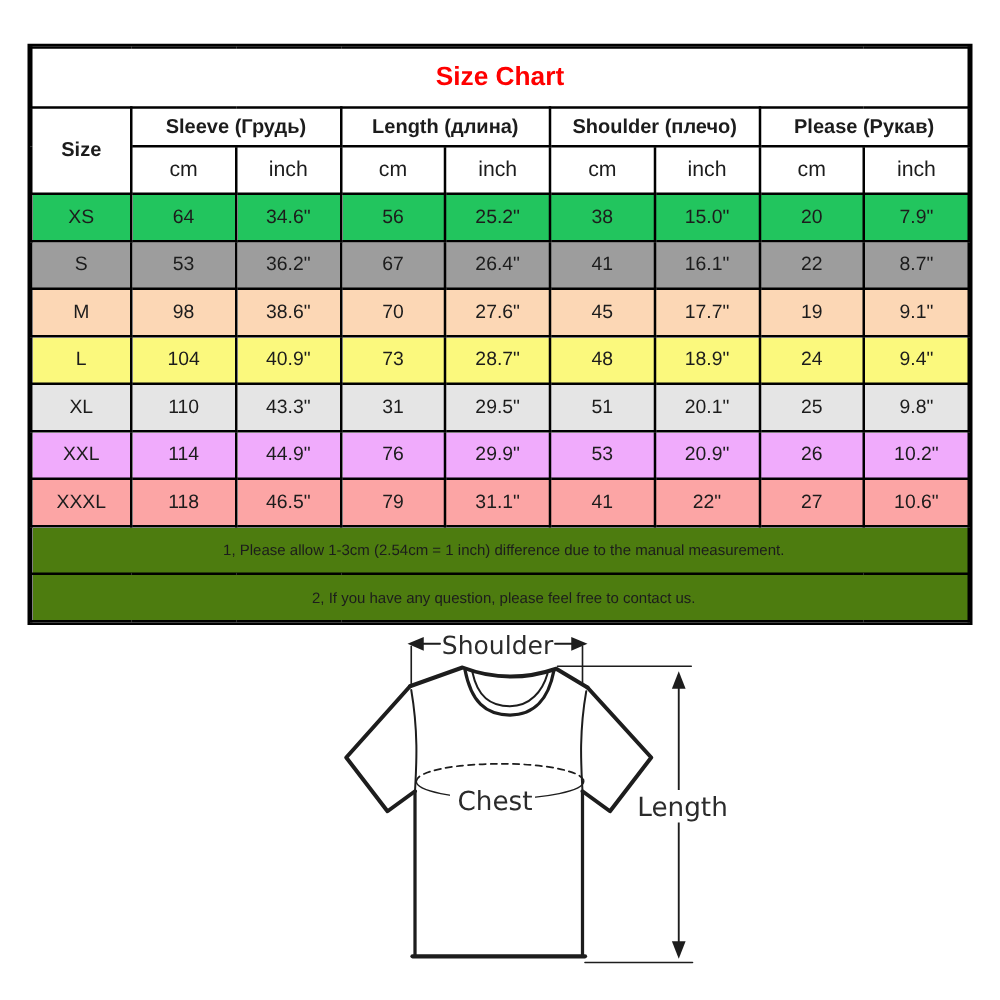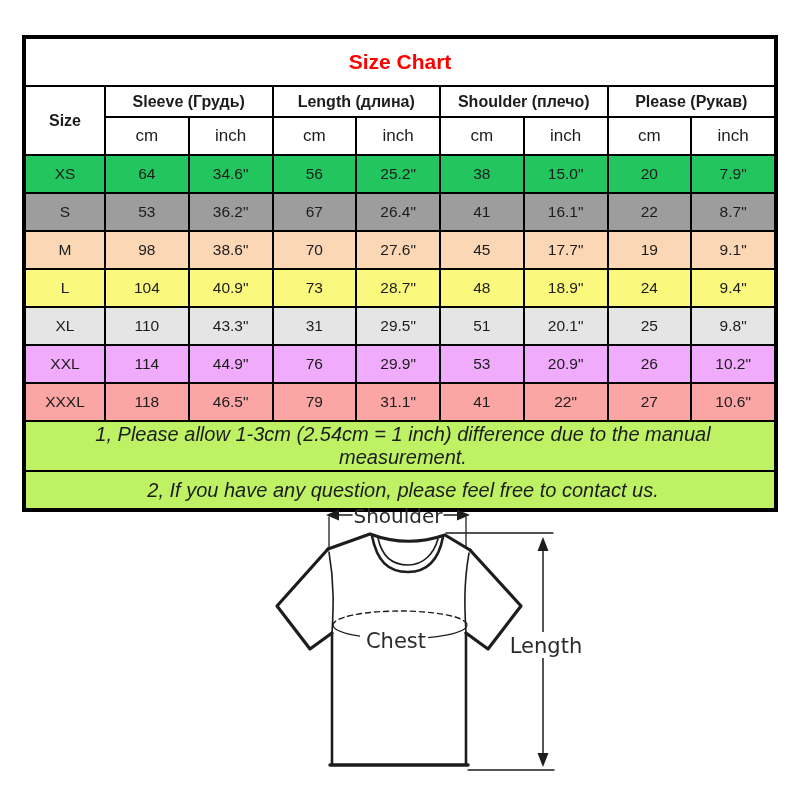--- a/index.html
+++ b/index.html
@@ -52,24 +52,23 @@
   tr.group-row th { height: 27px; }
   tr.unit-row th { height: 34px; font-size: 17px; font-weight: normal; background: #fff; }
   tbody.data td {
     height: 34px;
     font-size: 15.5px;
     font-weight: 400;
   }
   td.note-cell {
     height: 34px;
     text-align: left;
-    font-size: 20px;
+    font-size: 12px;
     padding-left: 7px;
-    background: #bef264;
-    font-style: italic;
+    background: #4d7c0f;
   }
   svg.tshirt {
     position: absolute;
     left: 220px;
     top: 492px;
     width: 400px;
     height: 308px;
   }
   svg.tshirt text {
     font-family: "DejaVu Sans", sans-serif;

